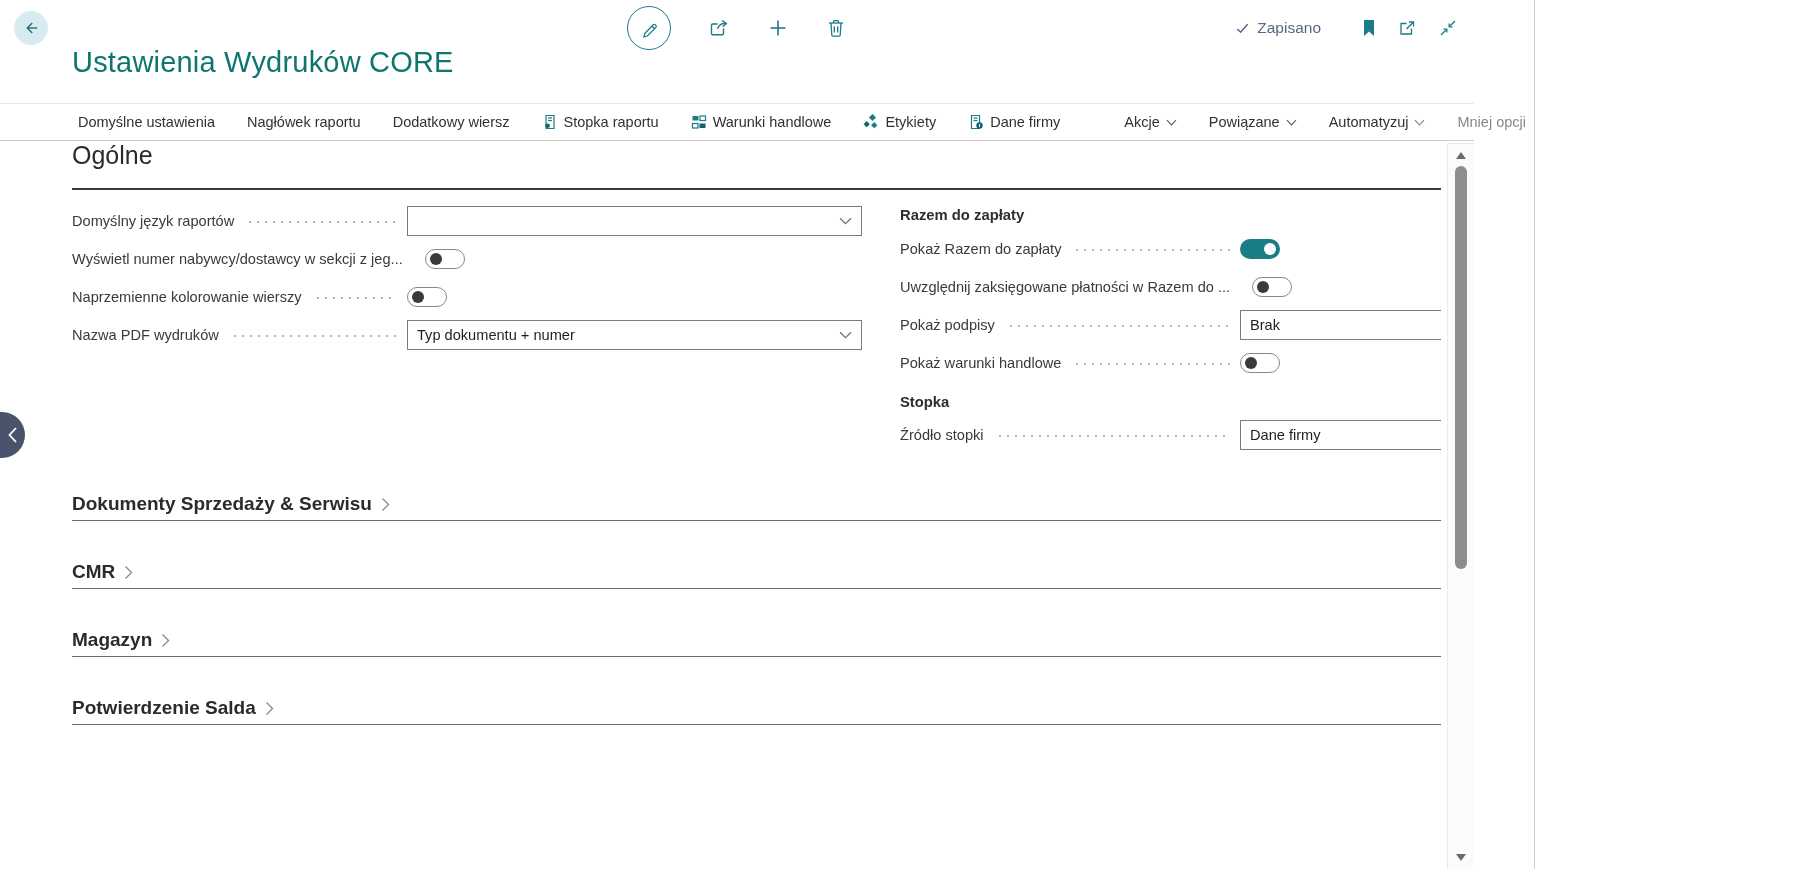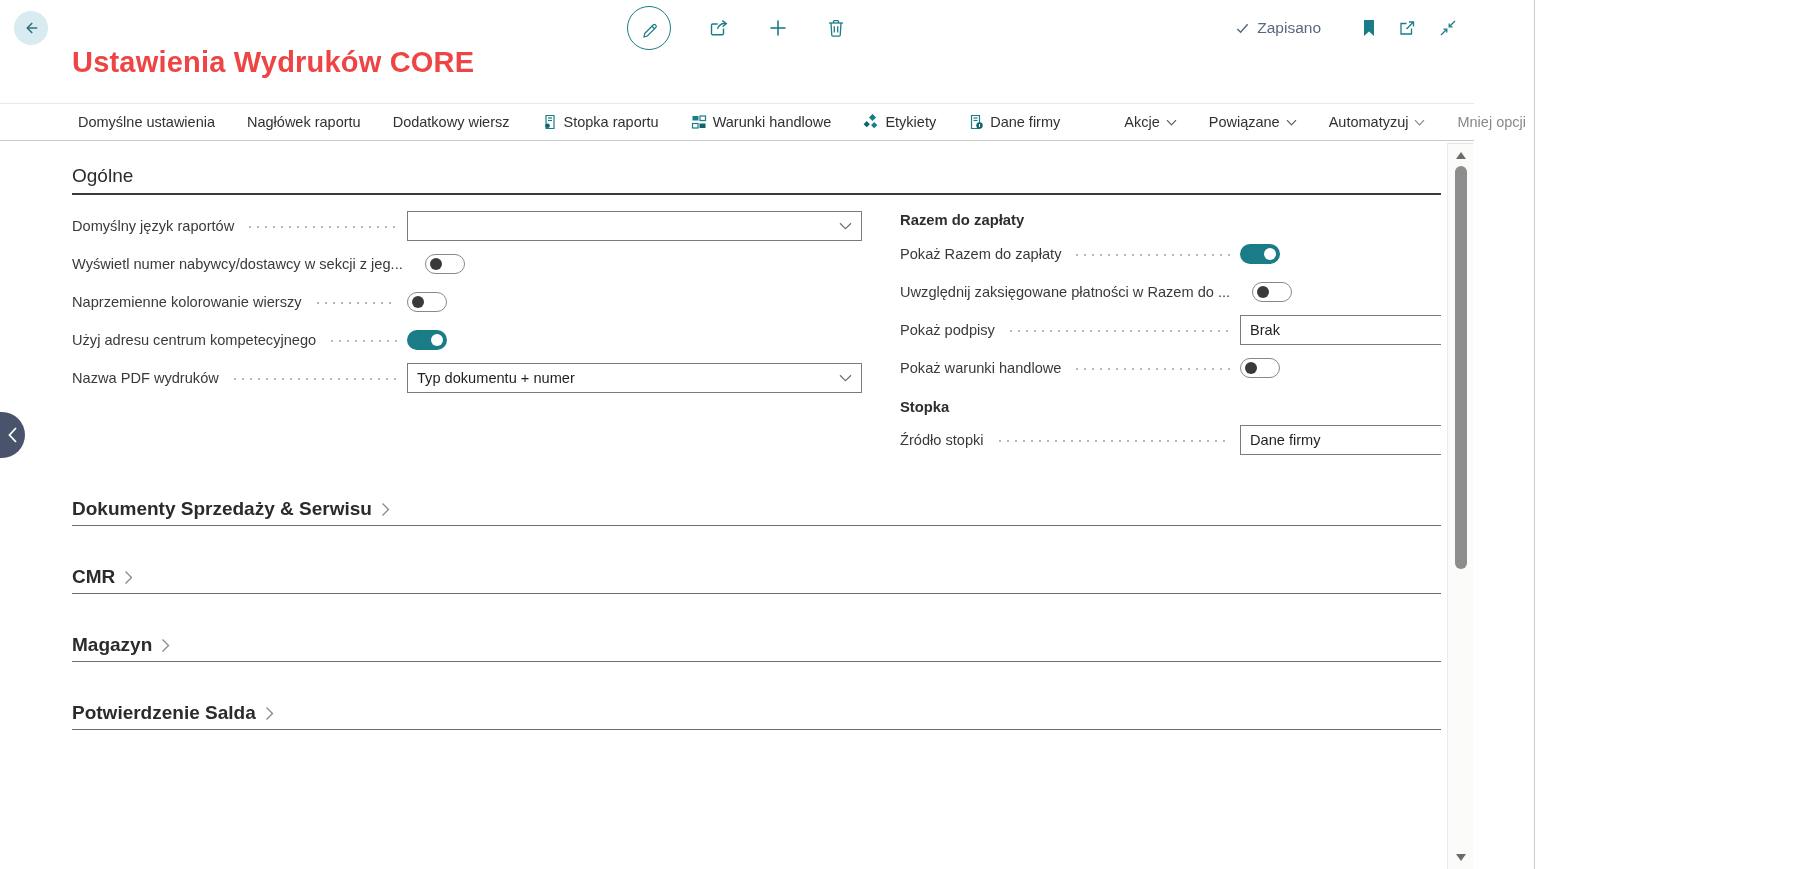--- a/index.html
+++ b/index.html
@@ -28,41 +28,41 @@
   }
   .topbar-right {
     position:absolute; right:81px; top:0; height:56px;
     display:flex; align-items:center; gap:21px;
   }
   .saved { display:flex; align-items:center; gap:7px; margin-right:20px;
            font-size:15.5px; color:#5a6780; }
 
   
   .page-title {
-    position:absolute; left:72px; top:46px; font-size:29px; font-weight:700;
-    color:#ef4444; letter-spacing:0.2px; white-space:nowrap;
+    position:absolute; left:72px; top:46px; font-size:29px; font-weight:400;
+    color:#0f766e; letter-spacing:0.2px; white-space:nowrap;
   }
 
   
   .ribbon {
     position:absolute; top:103px; left:0; right:65px; height:38px;
     border-top:1px solid #ebe9e7; border-bottom:1px solid #cccac8;
     display:flex; align-items:center; padding-left:78px; gap:32px;
     font-size:14.5px; color:#323130; white-space:nowrap;
   }
   .menu-item { display:flex; align-items:center; gap:6px; cursor:pointer; }
   .menu-item.muted { color:#8a8886;text-align:center; }
   .vdiv { width:1px; height:22px; background:#d8d6d4; }
 
   
   .content { position:absolute; top:141px; left:0; right:98px; bottom:0; padding-left:72px; overflow:hidden; }
 
   .ogolne-header {
-    margin-top:24px; font-size:19px; font-weight:400; color:#2b2b2b;
-    padding-bottom:6px; border-bottom:2px solid #3b3a39; cursor:pointer;
+    font-size:25px; font-weight:400; color:#2b2b2b;
+    padding-bottom:18px; border-bottom:2px solid #3b3a39; cursor:pointer;
   }
 
   .fields-grid { display:grid; grid-template-columns:790px 795px; column-gap:38px; margin-top:12px; }
 
   .field-row { display:flex; align-items:center; height:38px; }
   .field-label { font-size:14.6px; color:#3b3a39; white-space:nowrap; }
   .leader {
     flex:1; height:2px; margin:2px 10px 0 12px;
     background-image:radial-gradient(circle,#b9b7b5 1px,transparent 1.3px);
     background-size:8px 2px; background-repeat:repeat-x; background-position:left center;
@@ -290,29 +290,20 @@
             <span class="toggle off">
                 <span class="knob"></span>
               </span>
           </span>
         </div>
         <div class="field-row">
           <span class="field-label">Naprzemienne kolorowanie wierszy</span>
           <span class="leader"></span>
           <span class="control">
             <span class="toggle off">
-                <span class="knob"></span>
-              </span>
-          </span>
-        </div>
-        <div class="field-row">
-          <span class="field-label">Użyj adresu centrum kompetecyjnego</span>
-          <span class="leader"></span>
-          <span class="control">
-            <span class="toggle on">
                 <span class="knob"></span>
               </span>
           </span>
         </div>
         <div class="field-row">
           <span class="field-label">Nazwa PDF wydruków</span>
           <span class="leader"></span>
           <span class="control">
             <span class="combobox">
               <span class="combobox-value">Typ dokumentu + numer</span>

